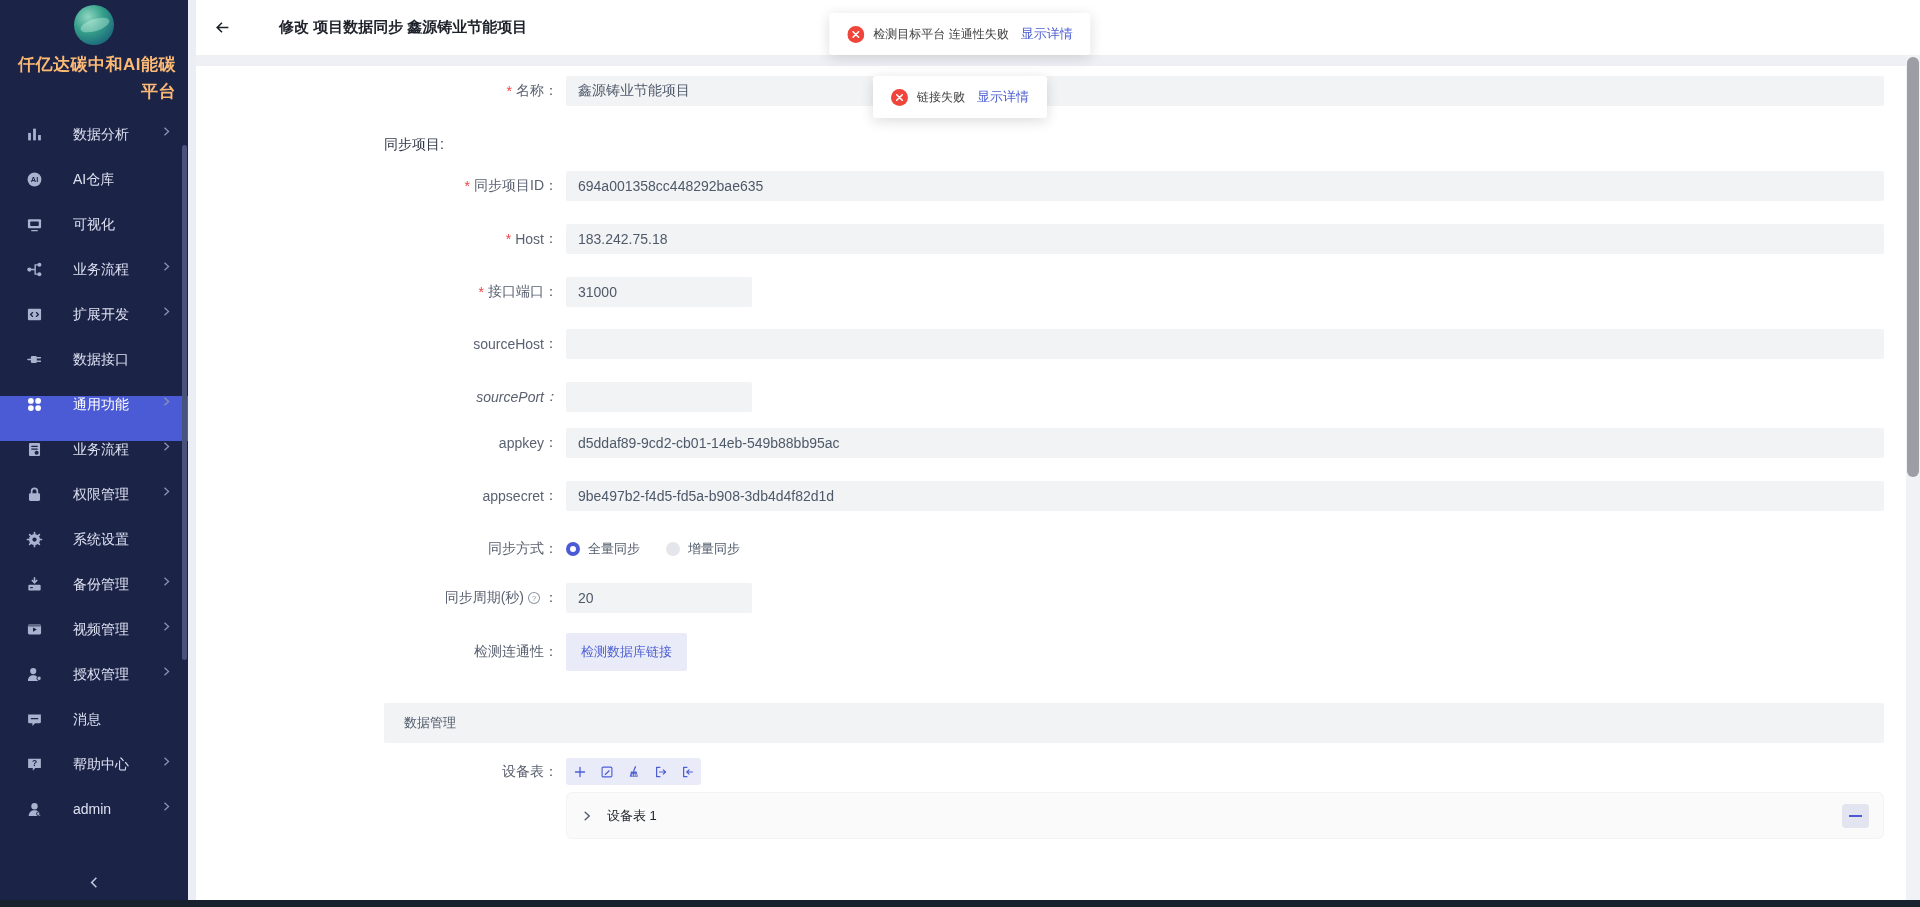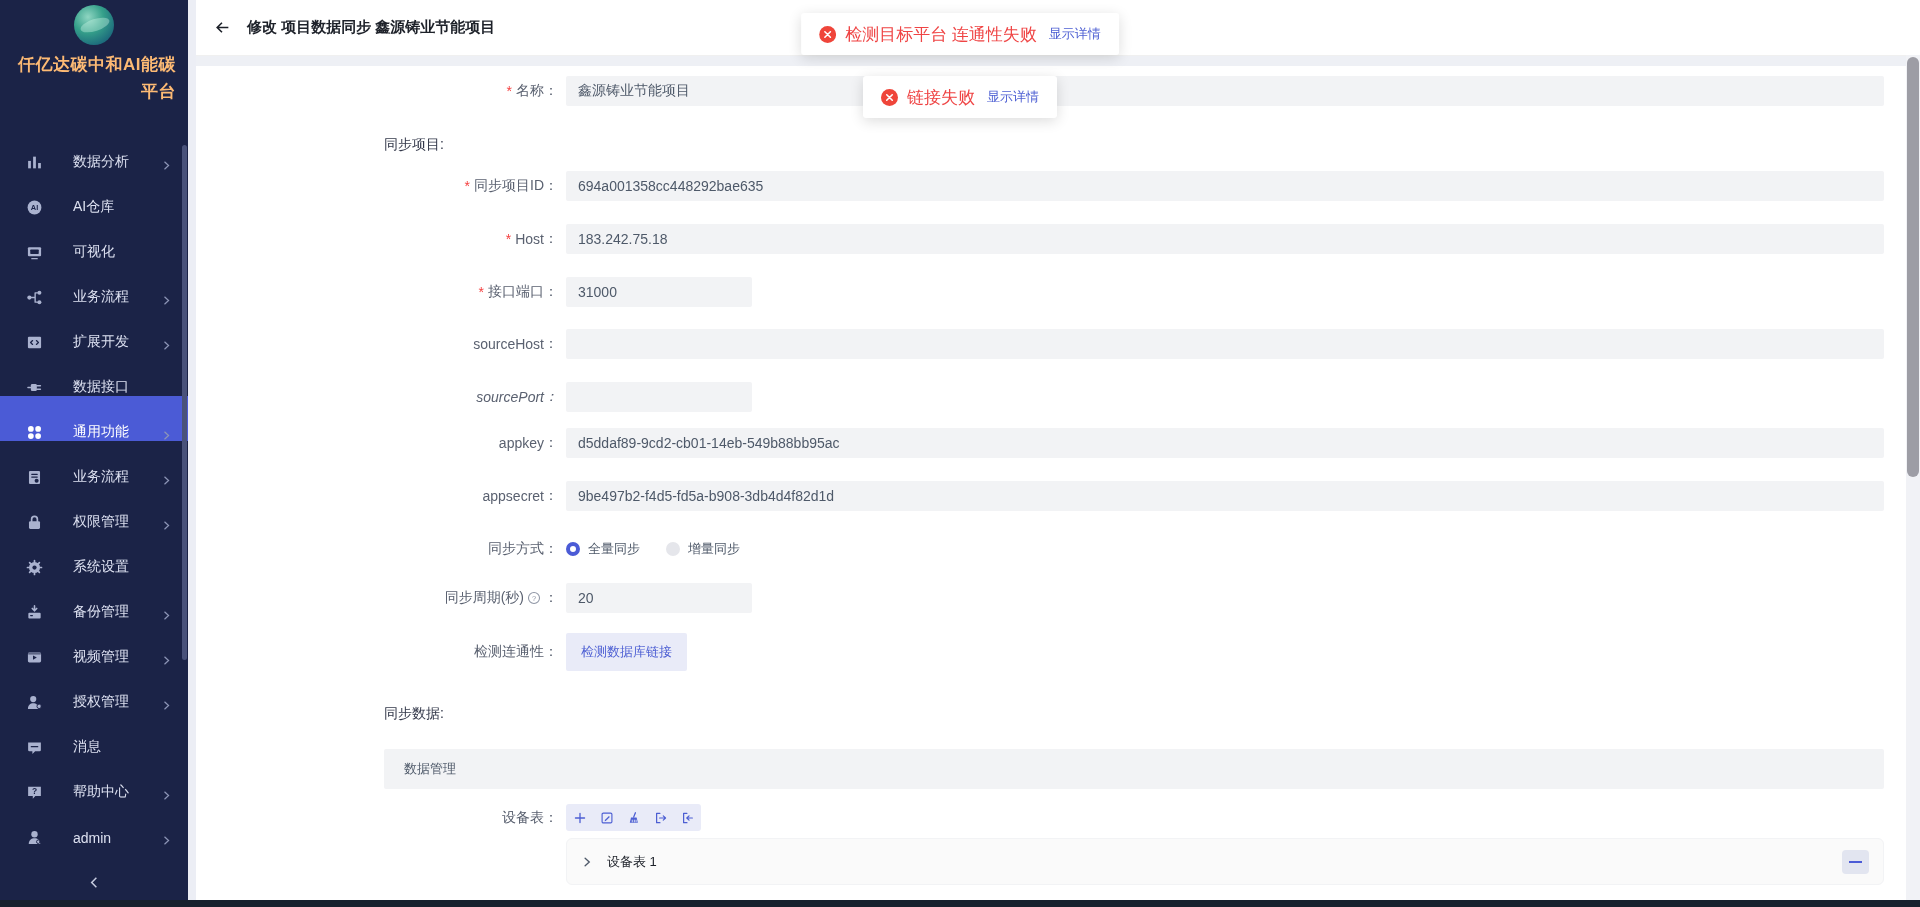--- a/index.html
+++ b/index.html
@@ -9,37 +9,37 @@
   
   .sidebar{position:absolute;left:0;top:0;width:188px;height:900px;background:#1b2347;z-index:3;}
   .logo{width:40px;height:40px;border-radius:50%;margin:5px auto 0;
         background:radial-gradient(circle at 35% 30%,#8fd6c2 0%,#35a08a 40%,#1e6e7d 75%,#14506b 100%);
         position:relative;overflow:hidden;}
   .logo::after{content:"";position:absolute;left:6px;top:14px;width:30px;height:12px;border-radius:50%;
         background:rgba(220,255,240,.35);transform:rotate(-18deg);}
   .side-title{color:#fdba74;font-size:17px;font-weight:bold;text-align:right;
         line-height:27px;padding:6px 12px 0;letter-spacing:.5px;}
   .menu{position:absolute;top:126px;left:0;right:0;}
-  .menu-item{display:flex;align-items:flex-end;height:45px;padding:0 16px 0 26px;
+  .menu-item{display:flex;align-items:flex-start;height:45px;padding:0 16px 0 26px;
         color:#dde1f1;font-size:14px;cursor:pointer;}
   .menu-item.active{background:#4b5bd6;color:#fff;}
   .mi-icon{width:17px;height:17px;margin-right:30px;display:inline-flex;color:#aab2cf;flex-shrink:0;}
   .menu-item.active .mi-icon{color:#fff;}
   .mi-icon svg{width:17px;height:17px;}
   .mi-chev{margin-left:auto;display:inline-flex;color:#8d95b6;}
   .mi-chev svg{width:11px;height:11px;}
   .collapse{position:absolute;bottom:6px;left:0;right:0;text-align:center;color:#c6cbe0;}
   .collapse svg{width:15px;height:15px;}
   .side-thumb{position:absolute;right:1px;top:145px;width:5px;height:515px;background:#49527a;border-radius:3px;}
 
   
   .gutter{position:absolute;left:188px;top:0;width:8px;height:900px;background:#eceef5;z-index:2;}
   .main{position:absolute;left:196px;top:0;right:0;height:900px;background:#fff;}
   .header{height:55px;display:flex;align-items:center;padding-left:18px;background:#fff;
-          border-bottom:1px solid #f0f0f0;position:relative;z-index:2;}
+          border-bottom:1px solid #f0f0f0;position:relative;z-index:2;gap:32px;}
   .back{display:inline-flex;color:#1d2129;cursor:pointer;}
   .back svg{width:17px;height:17px;}
   .h-title{margin-left:16px;font-size:15px;font-weight:bold;color:#1d2129;}
   .gray-band{height:10px;background:#eef0f5;margin-right:14px;}
 
   
   .form{padding:10px 36px 0 188px;}
   .frow{display:flex;align-items:center;}
   .flabel{width:174px;flex-shrink:0;text-align:right;font-size:14px;color:#5a6170;margin-right:8px;
           display:inline-flex;justify-content:flex-end;align-items:center;white-space:nowrap;}
@@ -71,21 +71,21 @@
              display:inline-flex;align-items:center;justify-content:center;cursor:pointer;}
   .minus-btn i{display:block;width:13px;height:2px;background:#4b5bd6;}
 
   
   .toast{position:absolute;left:50%;transform:translateX(-50%);height:42px;background:#fff;
          border-radius:3px;box-shadow:0 3px 14px rgba(0,0,0,.14);display:flex;align-items:center;
          padding:0 18px;z-index:20;white-space:nowrap;}
   .toast.t1{top:13px;}
   .toast.t2{top:76px;}
   .err-ic{width:17px;height:17px;display:inline-flex;margin-right:9px;}
-  .toast-msg{font-size:17px;color:#ef4444;}
+  .toast-msg{font-size:12px;color:#404040;}
   .toast-link{font-size:13px;color:#4d5fd3;margin-left:12px;cursor:pointer;}
 
   
   .scroll-track{position:absolute;right:0;top:55px;bottom:7px;width:14px;background:#f1f2f6;z-index:4;}
   .scroll-thumb{position:absolute;right:1px;top:2px;width:12px;height:420px;background:#9d9da5;border-radius:7px;}
   .bottom-bar{position:absolute;left:0;right:0;bottom:0;height:7px;background:#17222e;z-index:30;}
 </style>
 </head>
 <body>
 
@@ -436,23 +436,20 @@
         <div class="input narrow">
           <span>20</span>
         </div>
       </div>
       <div class="frow" style="margin-bottom: 32px;">
         <div class="flabel">
           <span>检测连通性</span>
           <span>：</span>
         </div>
         <button class="check-btn">检测数据库链接</button>
-      </div>
-      <div class="frow sectionrow" style="margin-bottom: 26px;">
-        <span>同步数据:</span>
       </div>
       <div class="frow" style="margin-bottom: 15px;">
         <div class="band">
           <span>数据管理</span>
         </div>
       </div>
       <div class="frow" style="margin-bottom: 7px;">
         <div class="flabel">
           <span>设备表</span>
           <span>：</span>

